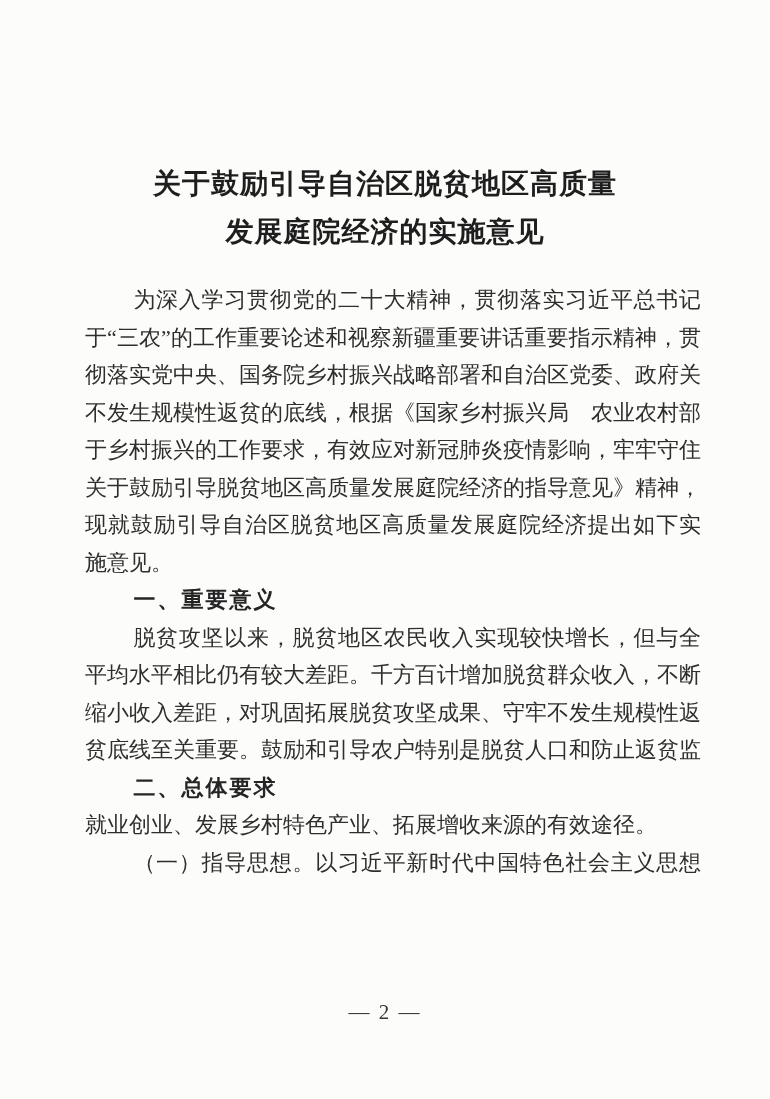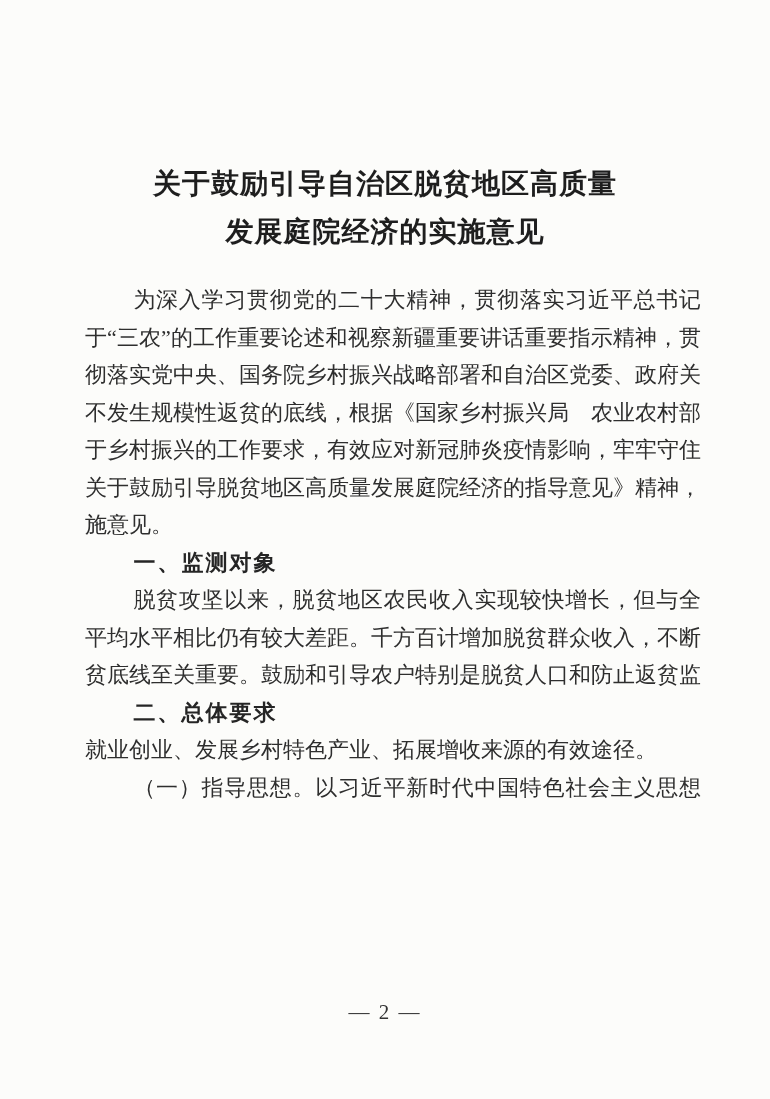--- a/index.html
+++ b/index.html
@@ -83,24 +83,26 @@
     <div>发展庭院经济的实施意见</div>
   </div>
 
   <div class="doc-body" id="doc-body">
       <div class="line fill indent">为深入学习贯彻党的二十大精神，贯彻落实习近平总书记关</div>
       <div class="line fill">于“三农”的工作重要论述和视察新疆重要讲话重要指示精神，贯</div>
       <div class="line fill">彻落实党中央、国务院乡村振兴战略部署和自治区党委、政府关</div>
       <div class="line fill">不发生规模性返贫的底线，根据《国家乡村振兴局　农业农村部</div>
       <div class="line fill">于乡村振兴的工作要求，有效应对新冠肺炎疫情影响，牢牢守住</div>
       <div class="line fill">关于鼓励引导脱贫地区高质量发展庭院经济的指导意见》精神，</div>
+      <div class="line fill">现就鼓励引导自治区脱贫地区高质量发展庭院经济提出如下实</div>
       <div class="line">施意见。</div>
-      <div class="line indent heading">一、监测对象</div>
+      <div class="line indent heading">一、重要意义</div>
       <div class="line fill indent">脱贫攻坚以来，脱贫地区农民收入实现较快增长，但与全国</div>
       <div class="line fill">平均水平相比仍有较大差距。千方百计增加脱贫群众收入，不断</div>
+      <div class="line fill">缩小收入差距，对巩固拓展脱贫攻坚成果、守牢不发生规模性返</div>
       <div class="line fill">贫底线至关重要。鼓励和引导农户特别是脱贫人口和防止返贫监</div>
       <div class="line indent heading">二、总体要求</div>
       <div class="line">就业创业、发展乡村特色产业、拓展增收来源的有效途径。</div>
       <div class="line fill indent">（一）指导思想。以习近平新时代中国特色社会主义思想为</div>
     </div>
 
   <div class="page-footer">— 2 —</div>
 
 </div>
 

